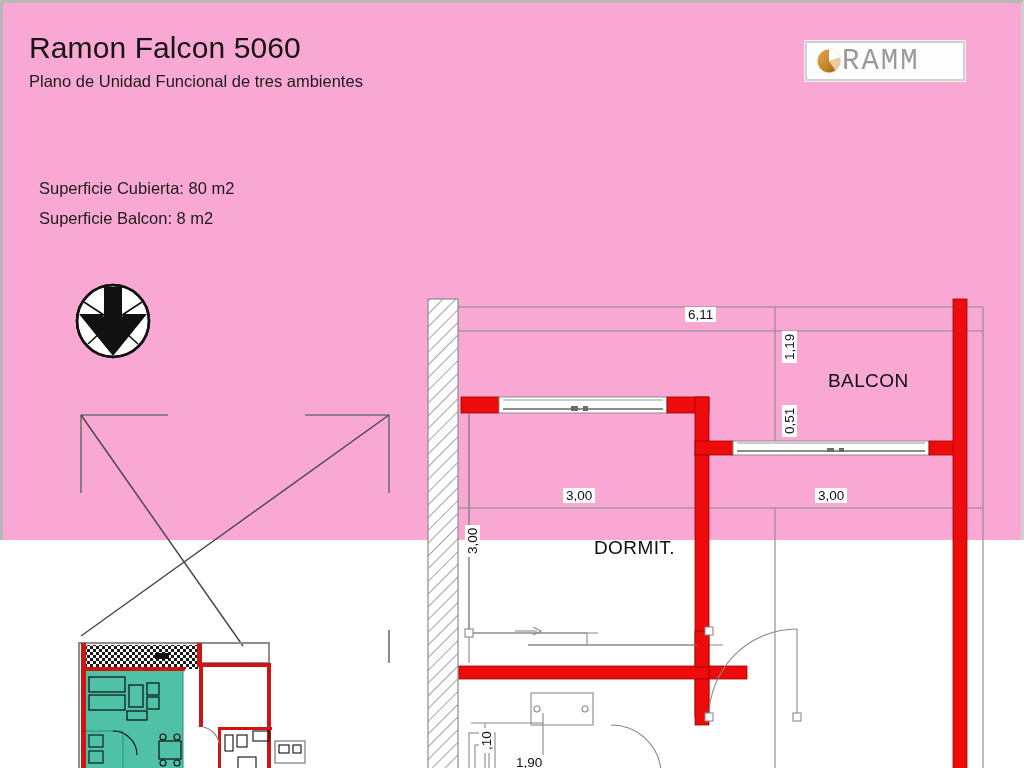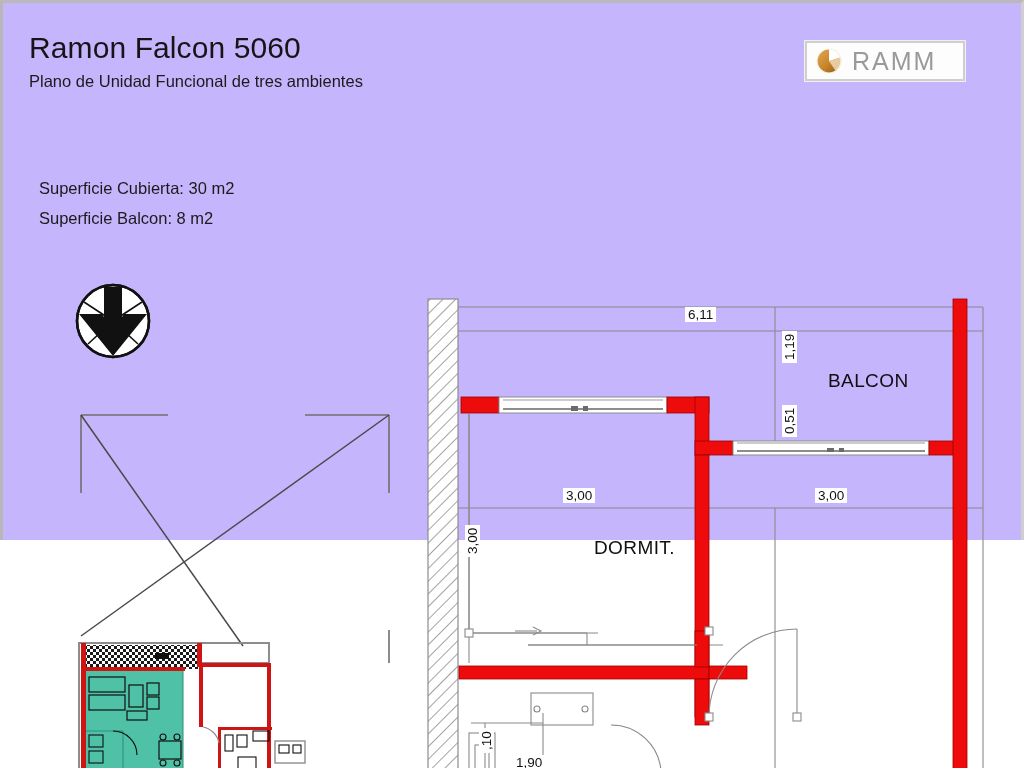--- a/index.html
+++ b/index.html
@@ -18,21 +18,21 @@
 
   
   #page {
     position: absolute;
     left: 0; top: 0;
     width: 1024px; height: 540px;
     box-sizing: border-box;
     border-left: 3px solid #b7b7b7;
     border-top: 3px solid #b9b9b9;
     border-right: 3px solid #cfcfcf;
-    background: #c4b5fd;
+    background: #f9a8d4;
   }
 
   
   #header-block {
     position: absolute;
     left: 26px; top: 28px;
   }
   #doc-title {
     font-size: 30px;
     font-weight: 400;
@@ -71,26 +71,27 @@
     align-items: center;
     padding-left: 9px;
     box-shadow: 0 0 0 1px #f0f0f0;
   }
   #logo-mark {
     width: 26px; height: 26px;
     flex: 0 0 26px;
     position: relative;
   }
   #logo-text {
-    font-size: 25px;
+    font-size: 29px;
     letter-spacing: 2px;
     color: #9a9a9a;
-    margin-left: 10px;
+    margin-left: 0;
     font-weight: 400;
     line-height: 1;
+    font-family: Liberation Mono, monospace;
   }
 
   
   #north-arrow {
     position: absolute;
     left: 71px; top: 279px;
     width: 78px; height: 78px;
   }
 
   
@@ -141,21 +142,21 @@
 <body>
 
 <div id="page">
 
   <div id="header-block">
     <div id="doc-title">Ramon Falcon 5060</div>
     <div class="sub-line">Plano de Unidad Funcional de tres ambientes</div>
   </div>
 
   <div id="surface-block">
-    <div class="surface-line">Superficie Cubierta: 30 m2</div>
+    <div class="surface-line">Superficie Cubierta: 80 m2</div>
     <div class="surface-line">Superficie Balcon: 8 m2</div>
   </div>
 
   <div id="logo-box">
     <div id="logo-mark">
       <svg width="26" height="26" viewBox="0 0 26 26">
         <defs>
           <linearGradient id="gmark" x1="0" y1="0" x2="1" y2="1">
             <stop offset="0%" stop-color="#e3a955"></stop>
             <stop offset="55%" stop-color="#c6842a"></stop>

